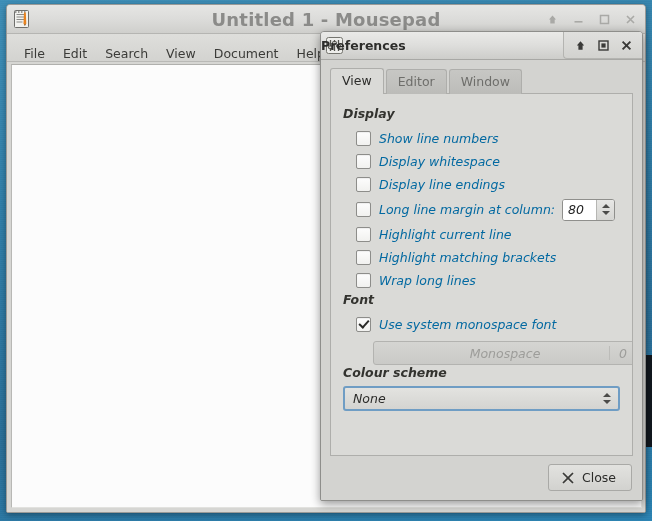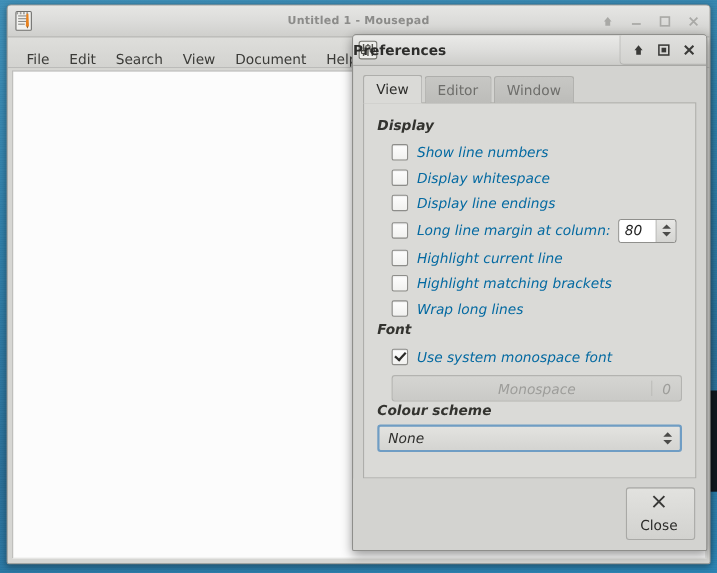--- a/index.html
+++ b/index.html
@@ -52,21 +52,21 @@
   }
   .mp-icon {
     width: 20px; height: 20px;
     margin-left: 5px;
     flex: 0 0 auto;
     position: relative;
   }
   .mp-title {
     position: absolute;
     left: 0; right: 0; text-align: center;
-    font-size: 10px; font-weight: bold;
+    font-size: 18px; font-weight: bold;
     color: #8b8b89;
     letter-spacing: .2px;
     pointer-events: none;
   }
   .mp-wbtns {
     margin-left: auto; margin-right: 8px;
     display: flex; align-items: center; gap: 13px;
     position: relative; z-index: 2;
   }
   .wbtn {
@@ -249,21 +249,21 @@
   }
   .arrow-up, .arrow-dn {
     width: 0; height: 0;
     border-left: 4px solid transparent;
     border-right: 4px solid transparent;
   }
   .arrow-up { border-bottom: 4px solid #4b4b49; }
   .arrow-dn { border-top: 4px solid #4b4b49; }
 
   .font-btn {
-    margin: 5px 0 0 13px;
+    margin: 5px 0 0 30px;
     height: 24px;
     border: 1px solid #b3b3b0;
     border-radius: 3px;
     background: linear-gradient(180deg, #d5d5d2 0%, #cacac7 100%);
     display: flex; align-items: center; justify-content: center;
     position: relative;
     width: calc(100% - 13px);
     box-sizing: border-box;
   }
   .font-btn-label {
@@ -301,21 +301,20 @@
     background: #d3d3d0;
   }
   .close-btn {
     display: flex; align-items: center; gap: 7px;
     padding: 5px 15px 5px 12px;
     font-size: 12.5px; color: #2c2c2a;
     border: 1px solid #a9a9a6;
     border-radius: 3px;
     background: linear-gradient(180deg, #e2e2df 0%, #d2d2cf 100%);
     cursor: default;
-    flex-direction: column;
   }
   .x-icon { width: 14px; height: 14px; color: #3a3a38; }
   .x-icon svg { display: block; }
 </style>
 </head>
 <body>
 
 <div class="desktop">
   <div class="desktop-noise"></div>
 </div>

